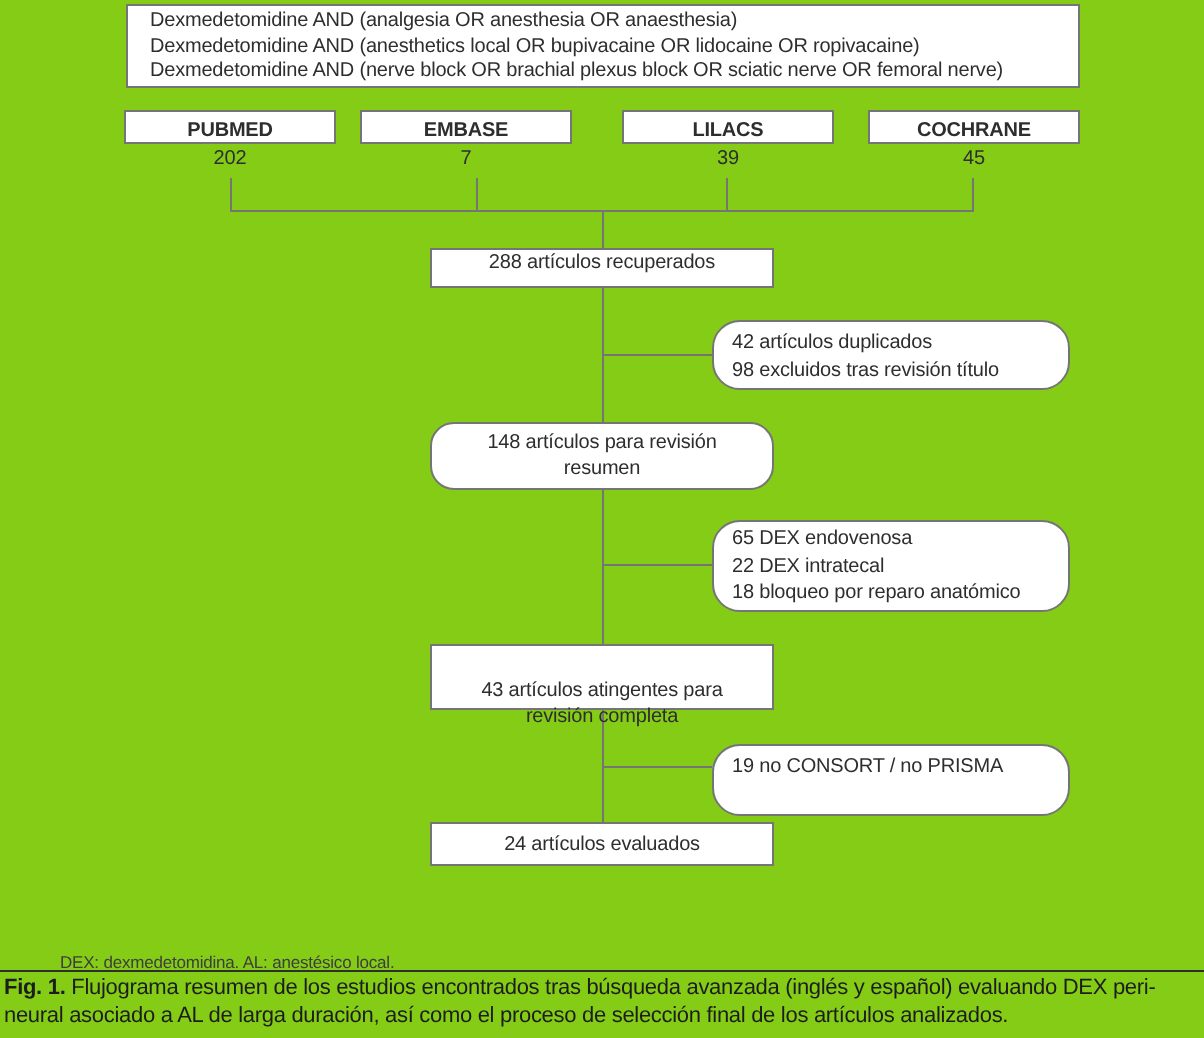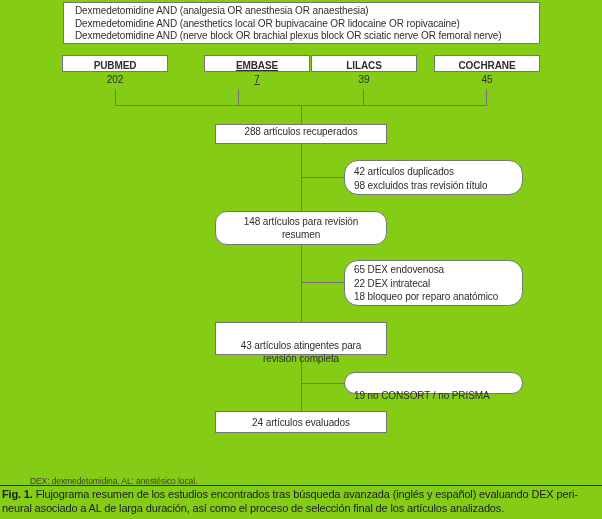--- a/index.html
+++ b/index.html
@@ -19,38 +19,38 @@
 
   
   .search-box { left:63px; top:2px; width:477px; height:42px; padding:2px 6px 0 11px; }
   .search-box div { line-height:12.6px; white-space:nowrap; }
 
   
   .db-box { top:55px; width:106px; height:17px; text-align:center; padding-top:2px; }
   .db-box .db-name { font-weight:bold; line-height:15px; }
   .db-box .db-count { line-height:14px; }
   .db-pubmed   { left:62px; }
-  .db-embase   { left:204px;text-decoration:underline; }
+  .db-embase   { left:180px; }
   .db-lilacs   { left:311px; }
   .db-cochrane { left:434px; }
 
   
   .main-box { left:215px; width:172px; text-align:center; }
   .main-box div { line-height:13px; }
   .mb-retrieved { top:124px; height:20px; padding-top:0; }
   .mb-abstract  { top:211px; height:34px; padding-top:3px;border-radius:12px; }
   .mb-full      { top:322px; height:33px; padding-top:16px; }
   .mb-evaluated { top:411px; height:22px; padding-top:4px; }
 
   
-  .excl-box { left:344px; width:179px; text-align:left; padding-left:9px;border-radius:14px; }
+  .excl-box { left:356px; width:179px; text-align:left; padding-left:9px;border-radius:14px; }
   .excl-box div { line-height:13.5px; white-space:nowrap; }
   .ex-1 { top:160px; height:35px; padding-top:4px; }
   .ex-2 { top:260px; height:46px; padding-top:2px; }
-  .ex-3 { top:372px; height:22px; padding-top:16px; }
+  .ex-3 { top:372px; height:36px; padding-top:4px; }
 
   
   .footnote {
     position:absolute; left:30px; top:476px; font-size:8.5px; color:#3d3d3d;text-decoration:underline;
   }
   .caption-rule { position:absolute; left:0; top:485px; width:602px; height:1px; background:#2e2e2e; }
   .caption {
     position:absolute; left:2px; top:488px; width:600px;
     font-size:11px; line-height:13.5px; color:#1d1d1d; letter-spacing:-0.15px;
   }

